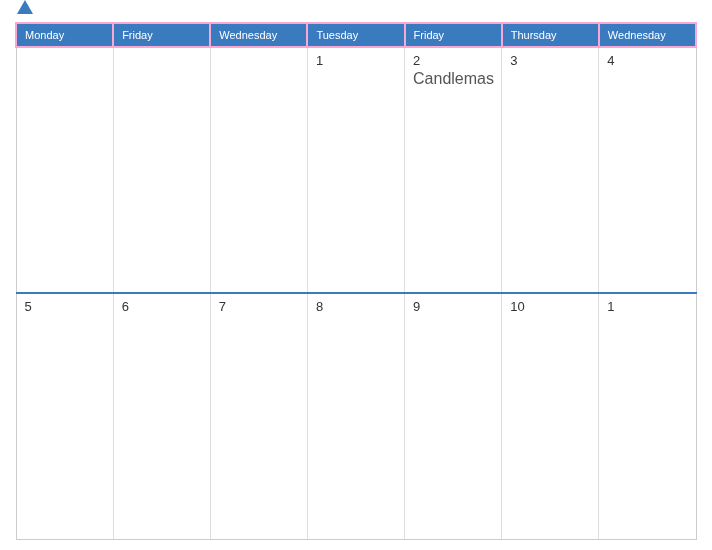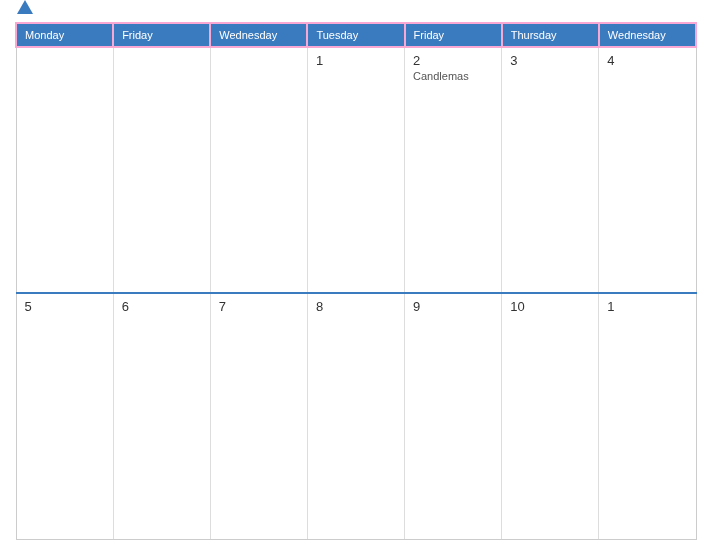--- a/index.html
+++ b/index.html
@@ -102,21 +102,21 @@
     .calendar-table tbody tr:last-child td {
       border-bottom: 1px solid #ccc;
     }
     .day-number {
       display: block;
       font-size: 13px;
       color: #333;
     }
     .holiday-name {
       display: block;
-      font-size: 11px;
+      font-size: 16px;
       color: #555;
       margin-top: 2px;
     }
     .empty-cell {
       background: #f9f9f9;
     }
     .outer-border {
       border: 1px solid #bbb;
     }
   </style>

